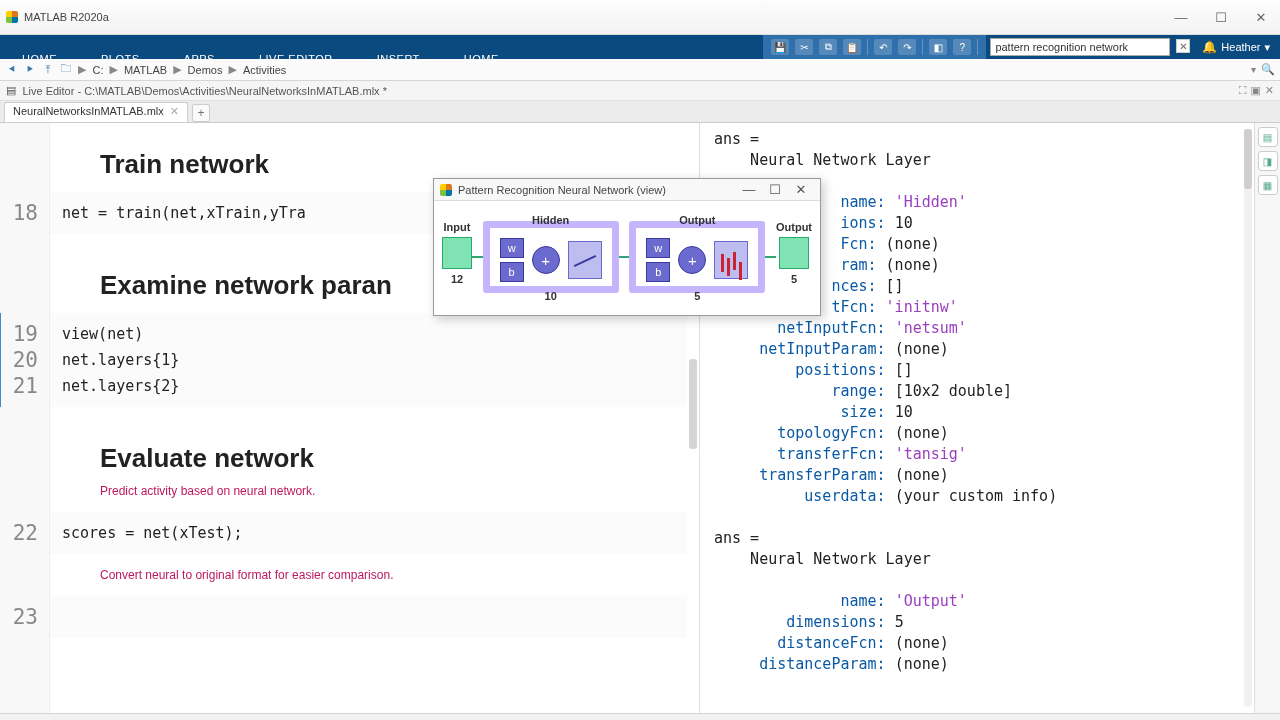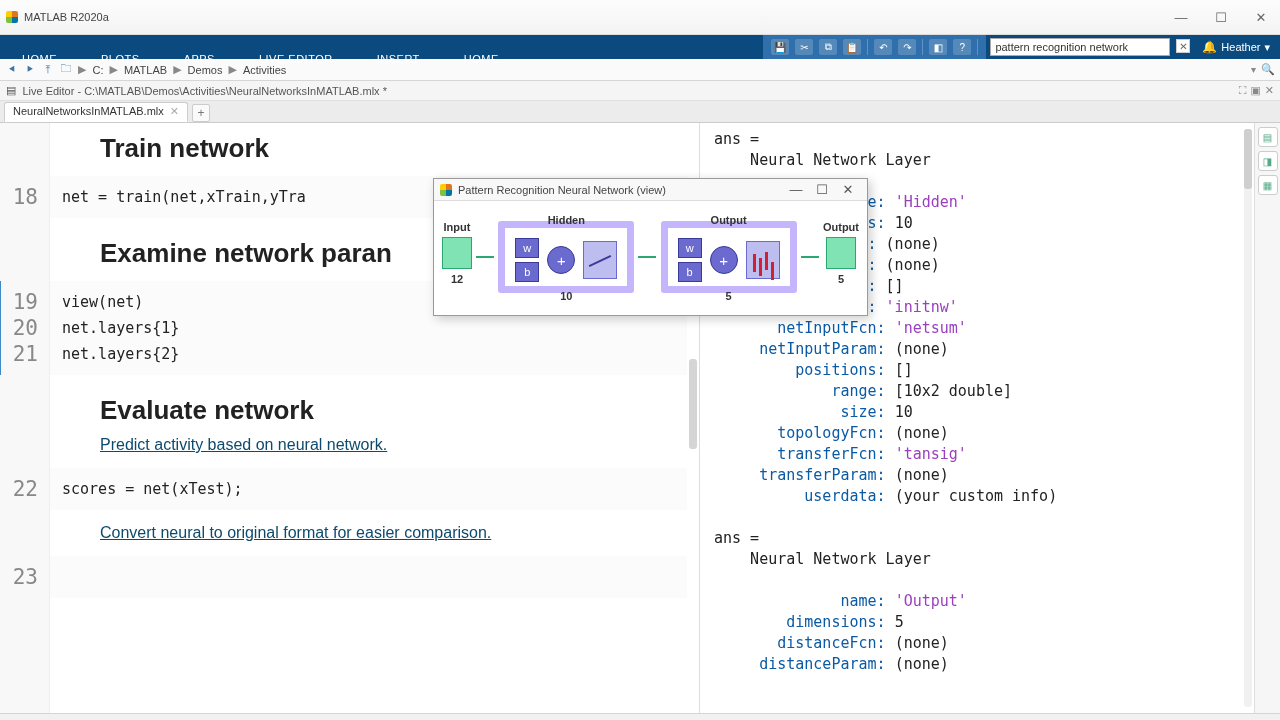--- a/index.html
+++ b/index.html
@@ -51,41 +51,41 @@
 .editorpane { width: 700px; position:relative; overflow:hidden; border-right:1px solid #ddd;}
 .outputpane { flex:1; position:relative; overflow:hidden;}
 .sidetools { width:26px; background:#f6f6f6; border-left:1px solid #ddd; display:flex; flex-direction:column; align-items:center; gap:4px; padding-top:4px;}
 .sidetools .tbtn { width:20px; height:20px; background:#fff; border:1px solid #ccc; border-radius:3px; display:flex;align-items:center;justify-content:center; font-size:10px; color:#5a8; cursor:pointer;}
 
 
 .editorpane .gutter { position:absolute; left:0; top:0; width:50px; bottom:0; background:#f8f8f8; border-right:1px solid #eee; }
 .editorpane .canvas { position:absolute; left:50px; right:12px; top:0; bottom:0; background:#fff; }
 .editorpane .scrollhint { position:absolute; right:2px; top:40%; width:8px; height:90px; background:#d5d5d5; border-radius:3px;}
 
-h2.sectitle { font-family: Arial, sans-serif; font-size: 26px; font-weight:700; color:#222; padding: 10px 0 6px 50px; }
+h2.sectitle { font-family: Arial, sans-serif; font-size: 26px; font-weight:700; color:#222; padding: 26px 0 6px 50px; }
 .codeblk { position:relative; margin: 6px 0 10px; }
 .codeblk .lno { position:absolute; left:-40px; top:8px; color:#888; font-family: Menlo, Consolas, monospace; font-size: 21px; line-height: 26px; text-align:right; width:28px;}
 .codeblk .code { font-family: Menlo, Consolas, monospace; font-size: 15px; background:#fbfbfb; padding:8px 12px; color:#222; line-height: 26px;}
 .codeblk .bar { position:absolute; left:-52px; top:0; bottom:0; width:3px; background:#3d8cc7; }
-.plaintext { font-size:16px; color:#0c4a6e; padding: 4px 0 8px 50px; text-decoration: underline;}
+.plaintext { font-size:12px; color:#be185d; padding: 4px 0 8px 50px;}
 
 
 .outputpane .outcanvas { position:absolute; inset:0 10px 0 14px; font-family: Menlo, Consolas, monospace; font-size: 15px; line-height: 21px; color:#222; padding-top:6px; white-space:pre; }
 .outputpane .scrolltrack { position:absolute; right:2px; top:6px; width:8px; bottom:6px; background:#f1f1f1; border-radius:3px;}
 .outputpane .scrolltrack .thumb { position:absolute; left:0; right:0; top:0; height:60px; background:#cfcfcf; border-radius:3px;}
 .prop { color:#0a5aa5; }
 .val  { color:#222; }
 .str  { color:#9a3fbf; }
 
 
 .statusbar { height:20px; background:#f1f1f1; border-top:1px solid #d5d5d5; display:flex; align-items:center; font-size:11px; color:#555; padding:0 8px; }
 .statusbar .sl { margin-left:auto; display:flex; gap:40px;}
 
 
-.netwin { position:absolute; left:433px; top:178px; width:435px; background:#fff; border:1px solid #9a9a9a; box-shadow: 3px 3px 10px rgba(0,0,0,.2); z-index:50;}
+.netwin { position:absolute; left:433px; top:178px; width:388px; background:#fff; border:1px solid #9a9a9a; box-shadow: 3px 3px 10px rgba(0,0,0,.2); z-index:50;}
 .netwin .nwtitle { height:22px; background:#f8f8f8; border-bottom:1px solid #dcdcdc; display:flex; align-items:center; padding:0 6px; font-size:11px; color:#444;}
 .netwin .nwtitle .nlogo { width:12px; height:12px; margin-right:6px; background: conic-gradient(#e2761b 0 25%, #0076a8 0 50%, #7fbf42 0 75%, #ffcd00 0 100%); border-radius:2px;}
 .netwin .nwtitle .spacer{flex:1;}
 .netwin .nwtitle .wbtn{ width:26px; text-align:center; cursor:pointer; font-size:13px; color:#555;}
 .netwin .nwbody { padding:10px 8px 4px; display:flex; align-items:flex-start; justify-content:space-between;}
 .layerbox { border:7px solid #c4b5fd; border-radius:3px; padding:8px 10px 2px; position:relative; display:flex; align-items:center; gap:8px;}
 .layerbox .lbl { position:absolute; top:-14px; left:0; right:0; text-align:center; font-size:11px; font-weight:600; color:#333;}
 .layerbox .lsize { text-align:center; font-size:11px; font-weight:600; color:#333; position:absolute; bottom:-16px; left:0; right:0;}
 .nwcol { display:flex; flex-direction:column; align-items:center; gap:4px;}
 .nwcol .clabel { font-size:11px; font-weight:600; color:#333;}

